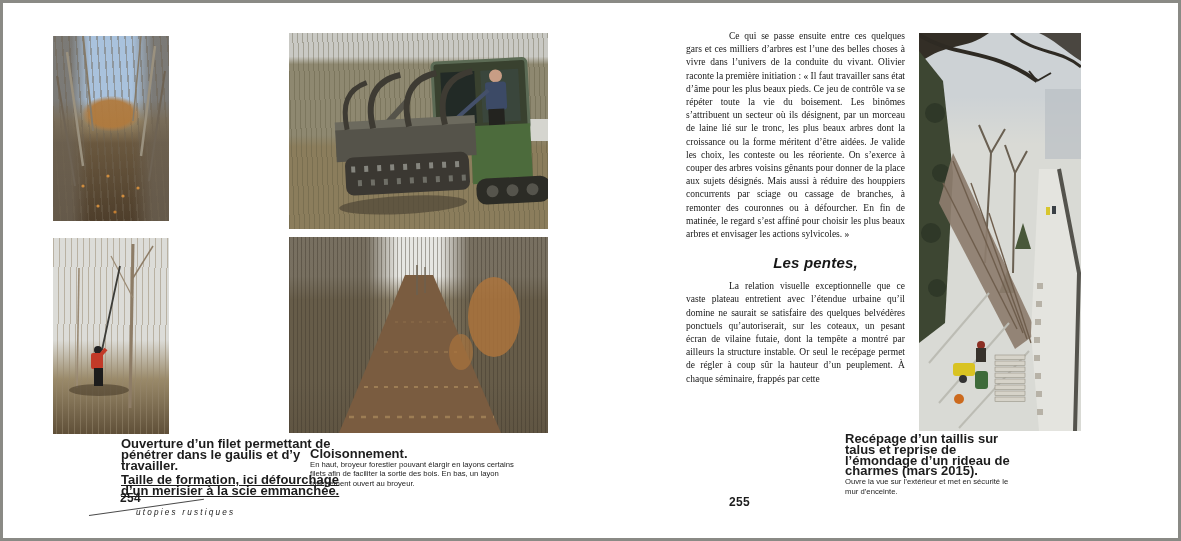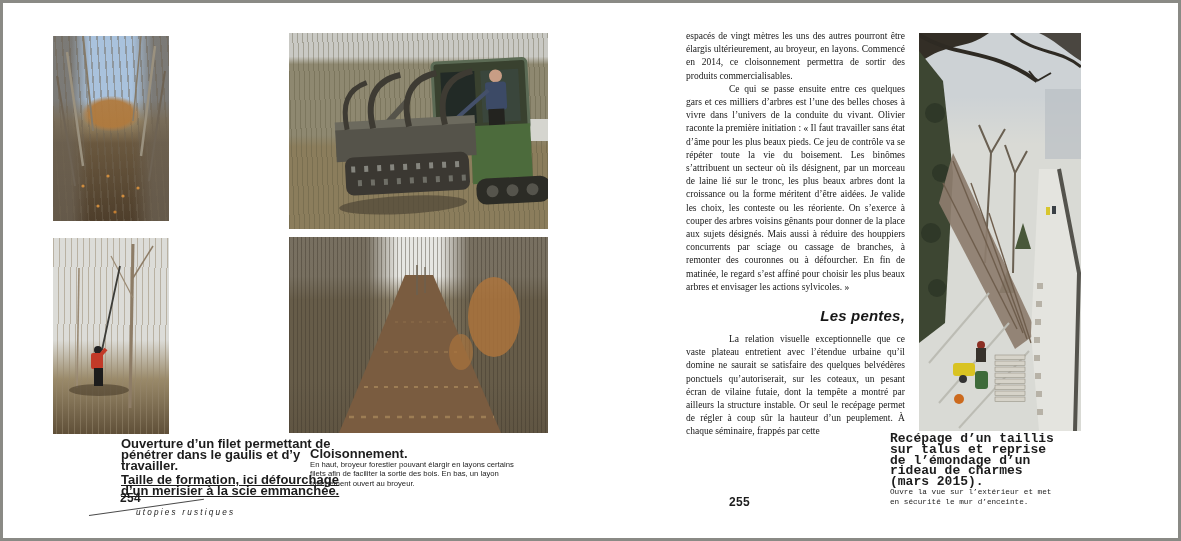--- a/index.html
+++ b/index.html
@@ -10,29 +10,29 @@
   .photo{position:absolute;overflow:hidden;}
   .photo svg{position:absolute;left:0;top:0;}
   
   #body-col{left:683px;top:27px;width:219px;
     font-family:"Liberation Serif","DejaVu Serif",serif;
     font-size:9.5px;line-height:13.2px;text-align:justify;color:#161616;}
   #body-col p{margin:0;}
   #body-col p.indent{text-indent:43px;}
   .section-heading{margin:13px 0 9px 0;padding-left:40px;
     font-family:"Liberation Sans",sans-serif;font-style:italic;font-weight:600;
-    font-size:15px;line-height:17px;letter-spacing:.2px;text-align:right;}
+    font-size:15px;line-height:17px;letter-spacing:.2px;text-align:center;}
   .section-heading span{display:block;}
   
   .cap-bold{font-weight:700;font-size:13px;line-height:10.8px;margin:0;}
   .cap-reg{font-weight:400;font-size:7.7px;line-height:9.6px;margin:0;color:#1d1d1d;}
   #caption-left{left:118px;top:436px;width:238px;}
   #caption-left .cap-bold + .cap-bold{margin-top:4px;text-decoration:underline;}
   #caption-middle{left:307px;top:446px;width:207px;}
-  #caption-right{left:887px;top:431px;width:172px;font-family:Liberation Mono, monospace;}
+  #caption-right{left:842px;top:431px;width:172px;}
   
   .folio{font-size:12px;font-weight:600;letter-spacing:.3px;}
   #folio-left{left:117px;top:488px;}
   #folio-right{left:726px;top:492px;}
   #footer-line{left:86px;top:512px;width:116px;border-top:1.2px solid #4a4a4a;
     transform:rotate(-8deg);transform-origin:left center;}
   #book-title{left:133px;top:505px;font-style:italic;font-size:8.2px;
     letter-spacing:2.2px;font-weight:500;color:#222;text-align:center;}
   
   #photo-filet{left:50px;top:33px;width:116px;height:185px;background:
@@ -143,21 +143,20 @@
   <div class="abs" id="caption-middle">
     <p class="cap-bold">Cloisonnement.</p>
     <p class="cap-reg">En haut, broyeur forestier pouvant élargir en layons certains filets afin de faciliter la sortie des bois. En bas, un layon fraîchement ouvert au broyeur.</p>
   </div>
 
   <div class="abs folio" id="folio-left">254</div>
   <div class="abs" id="footer-line"></div>
   <div class="abs" id="book-title">utopies rustiques</div>
 
   <div class="abs" id="body-col">
-    <p>espacés de vingt mètres les uns des autres pourront être élargis ultérieurement, au broyeur, en layons. Commencé en 2014, ce cloisonnement permettra de sortir des produits commercialisables.</p>
     <p class="indent">Ce qui se passe ensuite entre ces quelques gars et ces milliers d’arbres est l’une des belles choses à vivre dans l’univers de la conduite du vivant. Olivier raconte la première initiation : « Il faut travailler sans état d’âme pour les plus beaux pieds. Ce jeu de contrôle va se répéter toute la vie du boisement. Les binômes s’attribuent un secteur où ils désignent, par un morceau de laine lié sur le tronc, les plus beaux arbres dont la croissance ou la forme méritent d’être aidées. Je valide les choix, les conteste ou les réoriente. On s’exerce à couper des arbres voisins gênants pour donner de la place aux sujets désignés. Mais aussi à réduire des houppiers concurrents par sciage ou cassage de branches, à remonter des couronnes ou à défourcher. En fin de matinée, le regard s’est affiné pour choisir les plus beaux arbres et envisager les actions sylvicoles. »</p>
     <h2 class="section-heading">
       <span>Les pentes,</span>
     </h2>
     <p class="indent">La relation visuelle exceptionnelle que ce vaste plateau entretient avec l’étendue urbaine qu’il domine ne saurait se satisfaire des quelques belvédères ponctuels qu’autoriserait, sur les coteaux, un pesant écran de vilaine futaie, dont la tempête a montré par ailleurs la structure instable. Or seul le recépage permet de régler à coup sûr la hauteur d’un peuplement. À chaque séminaire, frappés par cette</p>
   </div>
 
   <div class="abs folio" id="folio-right">255</div>
 
   <div class="photo" id="photo-talus">

